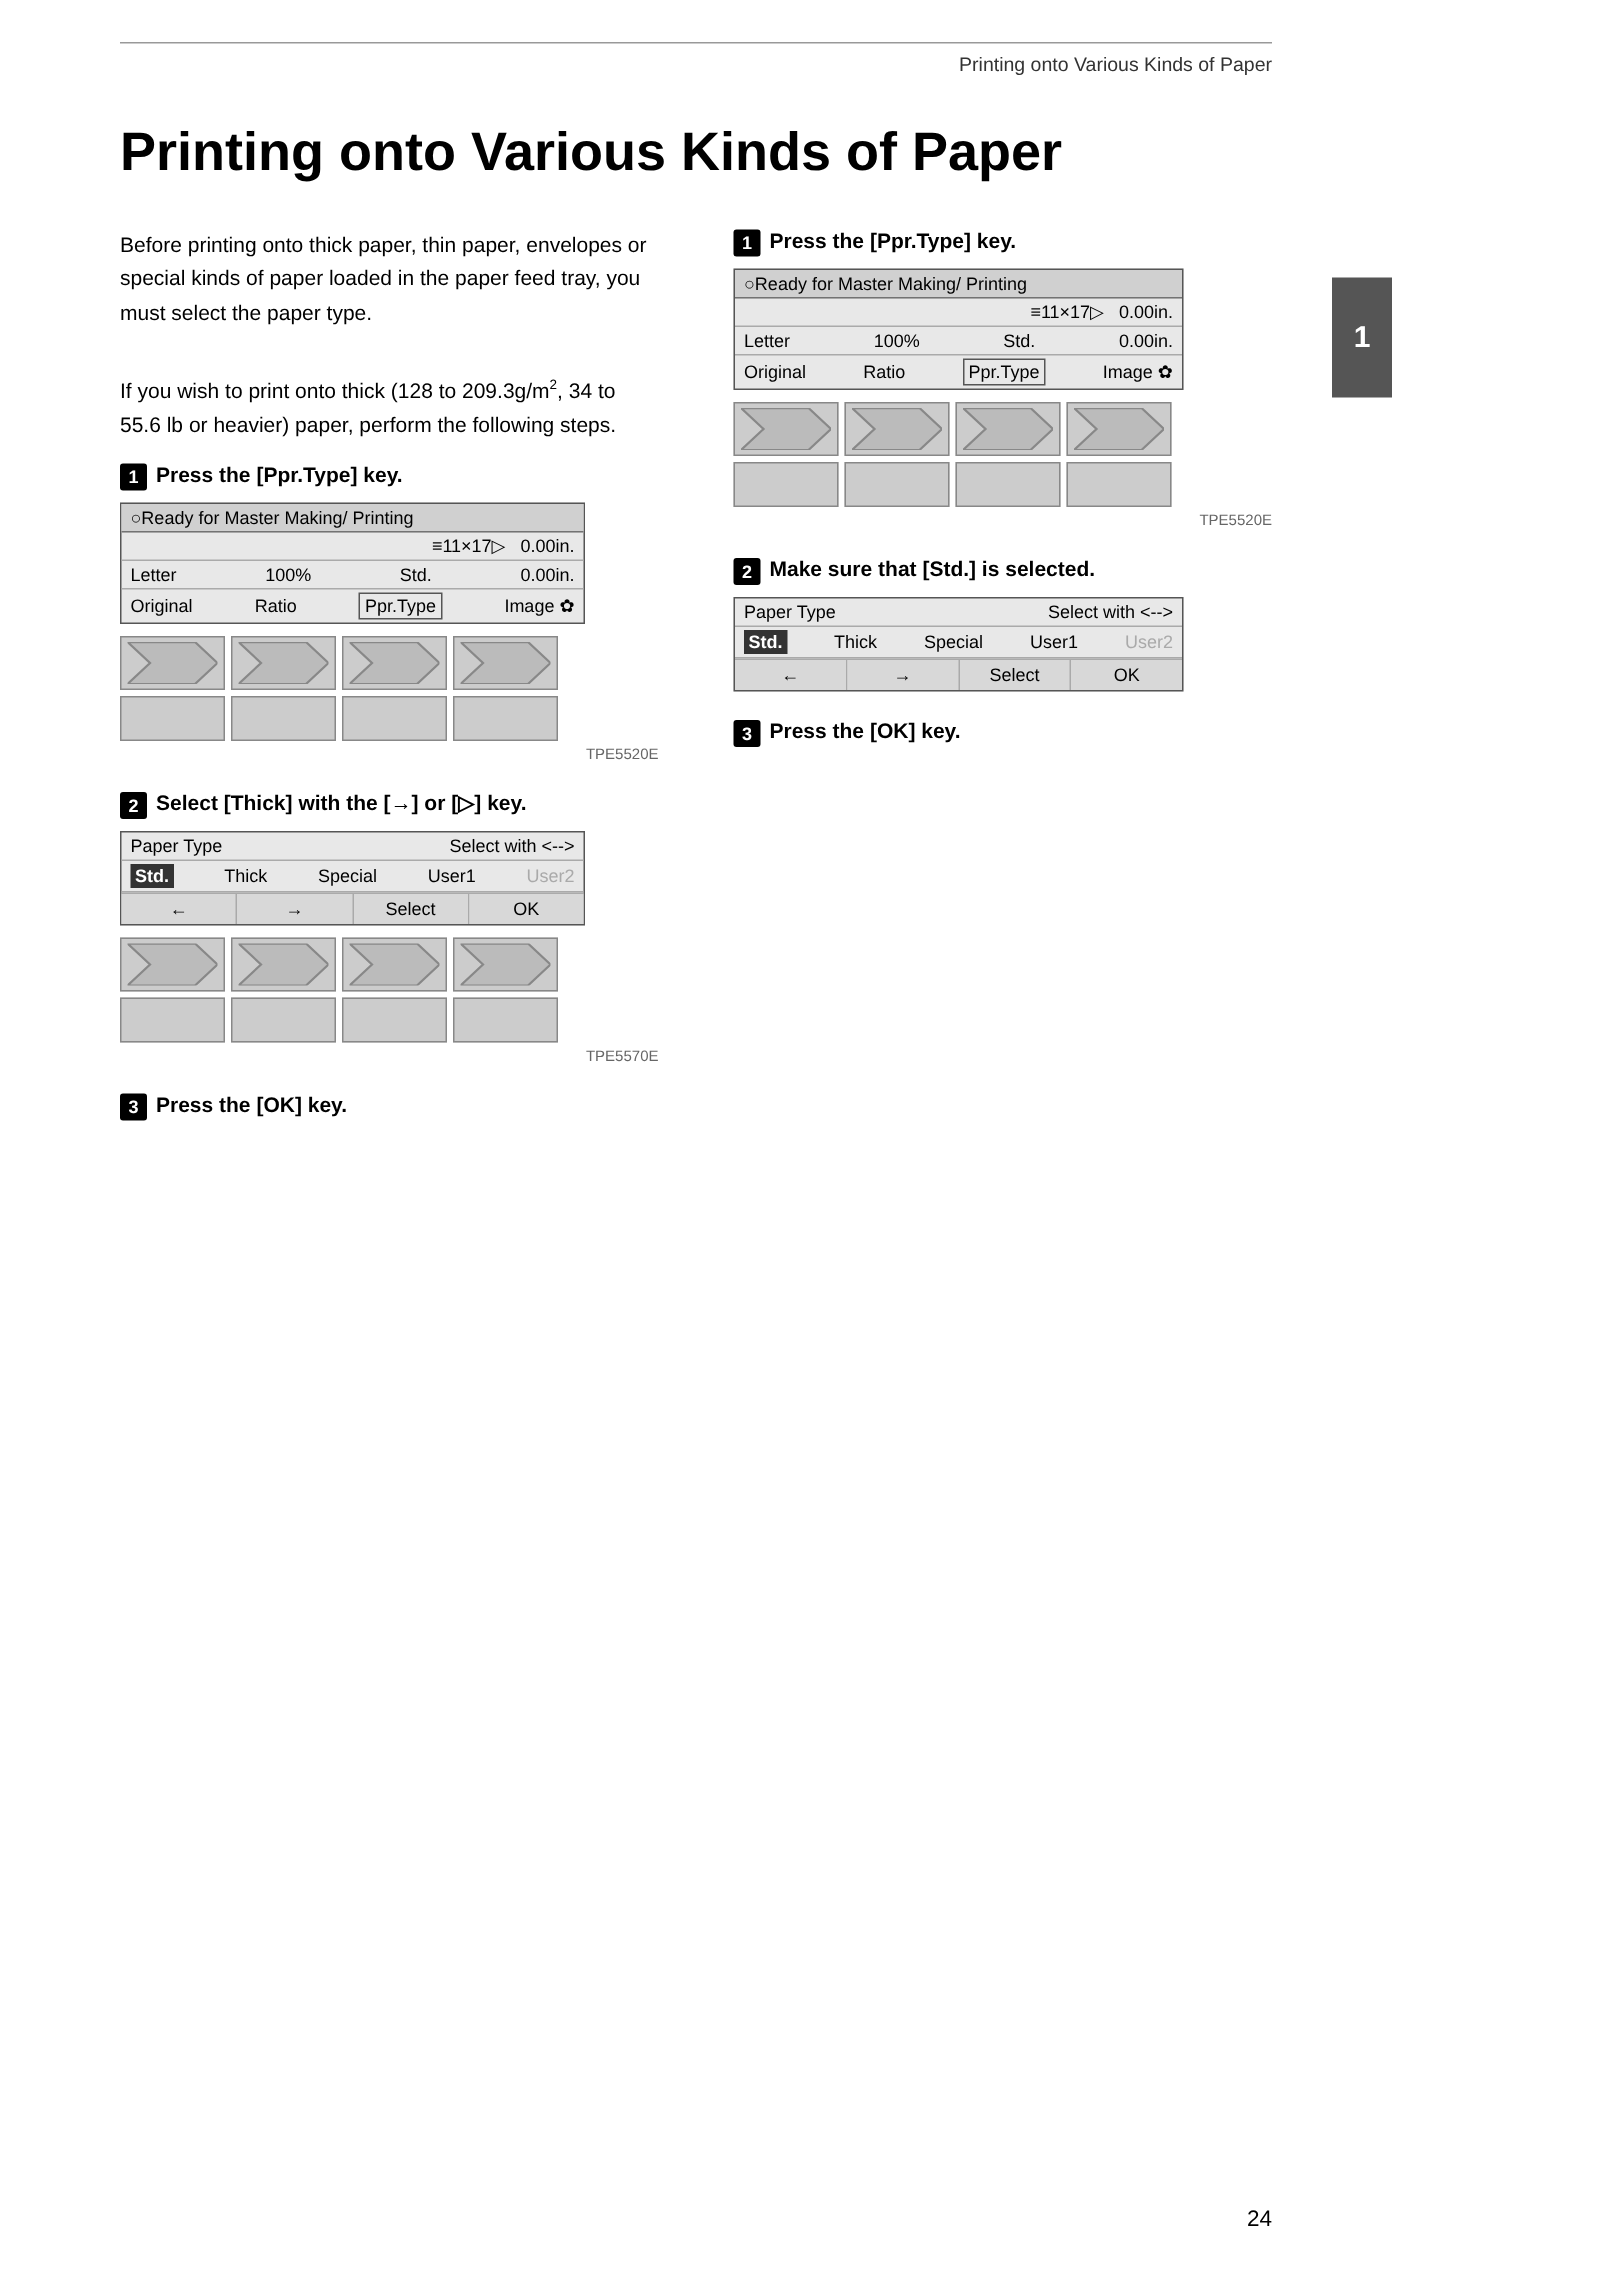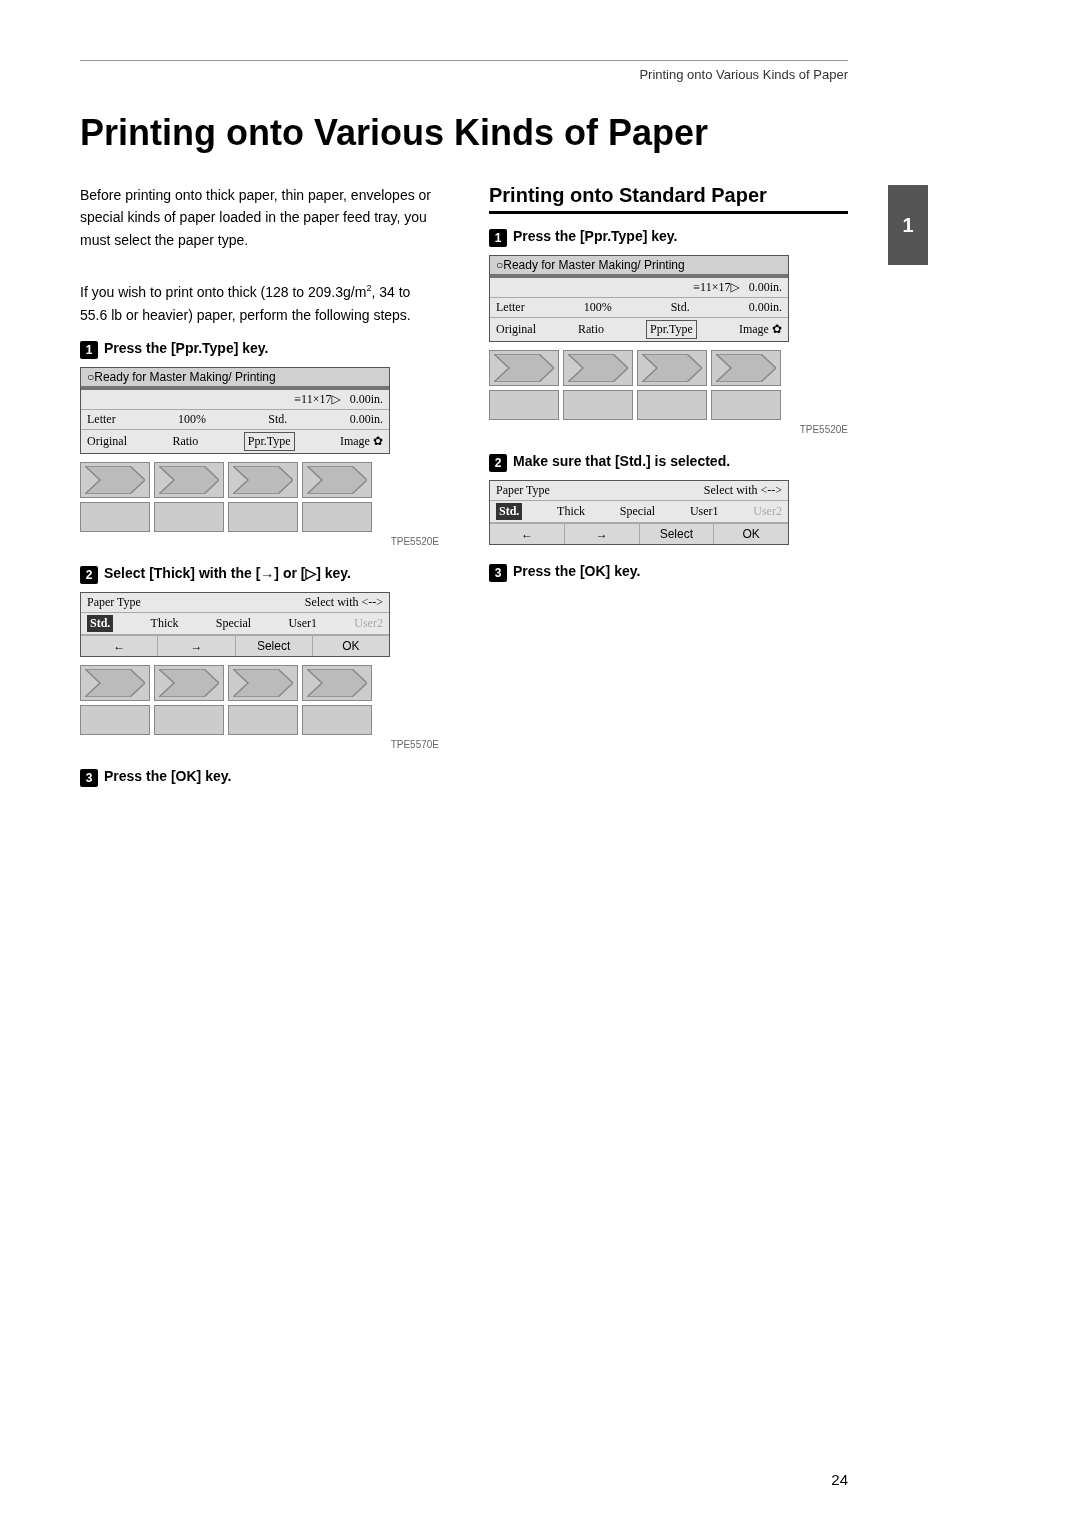--- a/index.html
+++ b/index.html
@@ -7,21 +7,21 @@
       background: #fff;
       font-family: Arial, Helvetica, sans-serif;
       width: 1080px;
       min-height: 1528px;
       position: relative;
       color: #000;
     }
     .page {
       width: 928px;
       min-height: 1528px;
-      padding: 60px 80px 80px 80px;
+      padding: 28px 80px 80px 80px;
       position: relative;
     }
     .header-line {
       border-top: 1px solid #999;
       margin-bottom: 6px;
     }
     .header-text {
       text-align: right;
       font-size: 13px;
       color: #333;
@@ -93,30 +93,29 @@
       width: 310px;
       margin-bottom: 8px;
       font-size: 12px;
     }
     .lcd-row {
       padding: 2px 6px;
       border-bottom: 1px solid #aaa;
       display: flex;
       justify-content: space-between;
       align-items: center;
-      font-family: Liberation Serif, serif;
     }
     .lcd-row:last-child {
       border-bottom: none;
       text-align: right;
     }
     .lcd-title-row {
       background: #d0d0d0;
       padding: 2px 6px;
-      border-bottom: 4px solid #737373;
+      border-bottom: 1px solid #737373;
       font-size: 12px;
     }
     .lcd-buttons-row {
       display: flex;
       border-top: 1px solid #aaa;
     }
     .lcd-btn {
       flex: 1;
       border-right: 1px solid #aaa;
       padding: 3px 4px;
@@ -360,21 +359,20 @@
         <div class="step-label">
           <span class="step-num">3</span>
           <span>Press the [OK] key.</span>
         </div>
       </div>
 
     </div>
 
     <div class="right-col">
 
-      <div class="right-section-heading">Printing onto Standard Paper</div>
 
 
       <div class="step-block">
         <div class="step-label">
           <span class="step-num">1</span>
           <span>Press the [Ppr.Type] key.</span>
         </div>
         <div class="right-lcd">
           <div class="lcd-title-row">○Ready for Master Making/ Printing</div>
           <div class="lcd-row">

